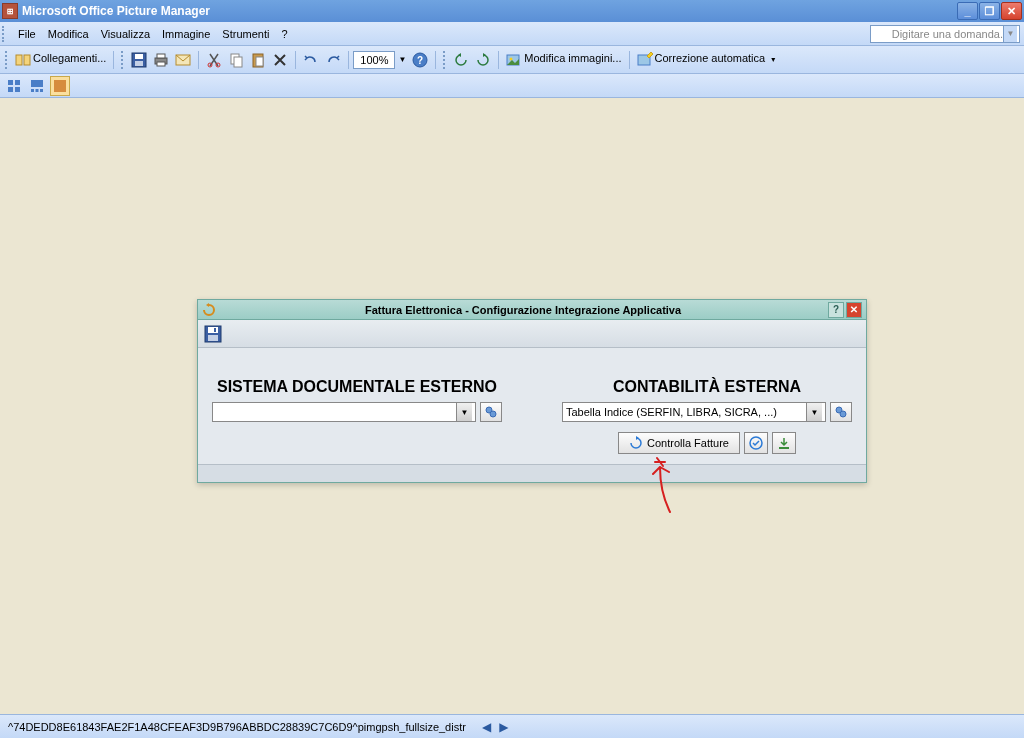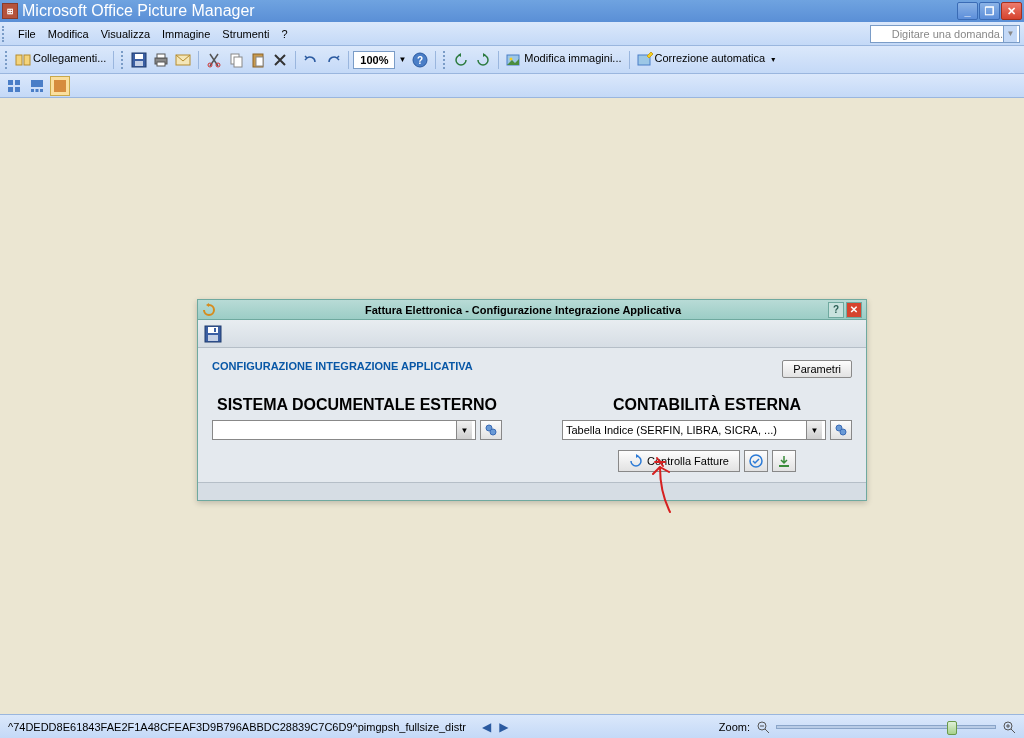--- a/index.html
+++ b/index.html
@@ -1,41 +1,41 @@
 <!DOCTYPE html>
 <html><head>
 <meta charset="utf-8">
 <style>
 * { margin: 0; padding: 0; box-sizing: border-box; }
 body { font-family: Tahoma, Arial, sans-serif; font-size: 11px; background: #ebe6d2; width: 1024px; height: 738px; overflow: hidden; position: relative; }
 
 
 .titlebar { height: 22px; background: linear-gradient(#6fa3e0, #5a8fd6); display: flex; align-items: center; padding: 0 2px; color: #fff; }
 .titlebar .app-icon { width: 16px; height: 16px; background: #b5533c; margin-right: 4px; display: inline-flex; align-items: center; justify-content: center; font-size: 8px; font-weight: bold; border: 1px solid #8a3b2a; }
-.titlebar .title { font-weight: normal; font-size: 16px; }
+.titlebar .title { font-weight: bold; font-size: 12px; }
 .titlebar .win-btns { margin-left: auto; display: flex; }
 .titlebar .win-btn { width: 21px; height: 18px; margin-left: 1px; display: flex; align-items: center; justify-content: center; font-weight: bold; border-radius: 2px; cursor: pointer; }
 .win-min, .win-max { background: linear-gradient(#8bb3e6,#5c8eda); border: 1px solid #3a6bb5; color: #fff; }
 .win-close { background: linear-gradient(#ec7b6d,#d6442e); border: 1px solid #a52f1e; color: #fff; }
 
 
 .menubar { height: 24px; background: linear-gradient(#dbe8fb,#c4d9f7); border-bottom: 1px solid #9ab6de; display: flex; align-items: center; padding: 0 4px 0 2px; }
 .menubar .handle { width: 4px; height: 16px; border-left: 2px dotted #7a9cc7; margin-right: 6px; }
 .menubar .item { padding: 2px 6px; cursor: pointer; }
 .menubar .search-box { margin-left: auto; }
 .menubar .search-box select, .menubar .search-box .sb { width: 150px; height: 18px; font-size: 11px; border: 1px solid #7a9cc7; background: #fff; color: #888; padding: 0 2px; }
 .sb { display: inline-flex; align-items: center; justify-content: flex-end; }
 .sb .dd { width: 14px; text-align: center; background: #c4d9f7; border-left: 1px solid #7a9cc7; height: 100%; line-height: 16px; font-size: 8px; }
 
 
 .toolbar { height: 28px; background: linear-gradient(#dbe8fb,#c4d9f7); border-bottom: 1px solid #9ab6de; display: flex; align-items: center; padding: 0 2px; }
 .toolbar .handle { width: 4px; height: 18px; border-left: 2px dotted #7a9cc7; margin: 0 3px; }
 .toolbar .tbtn { padding: 2px 3px; display: inline-flex; gap: 2px; cursor: pointer; font-size: 11px; }
 .toolbar .sep { width: 1px; height: 18px; background: #9ab6de; margin: 0 4px; }
-.toolbar .zoom-input { width: 42px; height: 18px; font-size: 11px; border: 1px solid #7a9cc7; background: #fff; text-align: center; font-weight: bold; }
+.toolbar .zoom-input { width: 42px; height: 18px; font-size: 11px; border: 1px solid #7a9cc7; background: #fff; text-align: center; }
 .ticon { width: 16px; height: 16px; display: inline-block; }
 
 
 .viewbar { height: 24px; background: linear-gradient(#dbe8fb,#c4d9f7); border-bottom: 1px solid #9ab6de; display: flex; align-items: center; padding: 0 4px; gap: 3px; }
 .viewbar .vbtn { width: 20px; height: 20px; border: 1px solid transparent; display: flex; align-items: center; justify-content: center; cursor: pointer; }
 .viewbar .vbtn.active { background: #fadf9e; border: 1px solid #c9a94a; }
 
 
 .canvas { position: absolute; top: 98px; left: 0; right: 0; bottom: 24px; background: #ebe6d2; }
 
@@ -253,24 +253,20 @@
   </div>
   <div class="dialog-toolbar">
     <svg class="save-icon" viewBox="0 0 18 18">
         <rect x="1" y="1" width="16" height="16" fill="#3b5fa3" stroke="#1e3a6d"></rect>
         <rect x="4" y="2" width="10" height="6" fill="#fff"></rect>
         <rect x="4" y="10" width="10" height="6" fill="#c4d0e6"></rect>
         <rect x="10" y="3" width="2" height="4" fill="#3b5fa3"></rect>
       </svg>
   </div>
   <div class="dialog-body">
-    <div style="overflow:hidden;">
-      <span class="dialog-heading">CONFIGURAZIONE INTEGRAZIONE APPLICATIVA</span>
-      <button class="param-btn">Parametri</button>
-    </div>
     <div class="cols">
       <div class="col">
         <div class="col-label">SISTEMA DOCUMENTALE ESTERNO</div>
         <div class="combo-row">
           <div class="combo">
             <span></span>
             <div class="dd-btn">▼</div>
           </div>
           <div class="link-btn">
             <svg width="14" height="14" viewBox="0 0 14 14">
@@ -324,30 +320,13 @@
 <svg class="arrow-annot" width="50" height="70">
   <path d="M25 60 Q15 40 15 15 M15 15 L8 22 M15 15 L24 20 M10 10 L20 10 M12 6 L18 14" stroke="#d62020" stroke-width="2" fill="none" stroke-linecap="round"></path>
 </svg>
 
 <div class="statusbar">
   <span>^74DEDD8E61843FAE2F1A48CFEAF3D9B796ABBDC28839C7C6D9^pimgpsh_fullsize_distr</span>
   <div class="nav">
     <span>◀</span>
     <span>▶</span>
   </div>
-  <div class="zoom-area">
-    <span>Zoom:</span>
-    <svg class="mag" viewBox="0 0 14 14">
-        <circle cx="6" cy="6" r="4" fill="none" stroke="#555"></circle>
-        <line x1="9" y1="9" x2="13" y2="13" stroke="#555"></line>
-        <line x1="4" y1="6" x2="8" y2="6" stroke="#555"></line>
-      </svg>
-    <div class="zoom-slider">
-      <div class="zoom-thumb"></div>
-    </div>
-    <svg class="mag" viewBox="0 0 14 14">
-        <circle cx="6" cy="6" r="4" fill="none" stroke="#555"></circle>
-        <line x1="9" y1="9" x2="13" y2="13" stroke="#555"></line>
-        <line x1="4" y1="6" x2="8" y2="6" stroke="#555"></line>
-        <line x1="6" y1="4" x2="6" y2="8" stroke="#555"></line>
-      </svg>
-  </div>
 </div>
 
 </body></html>

